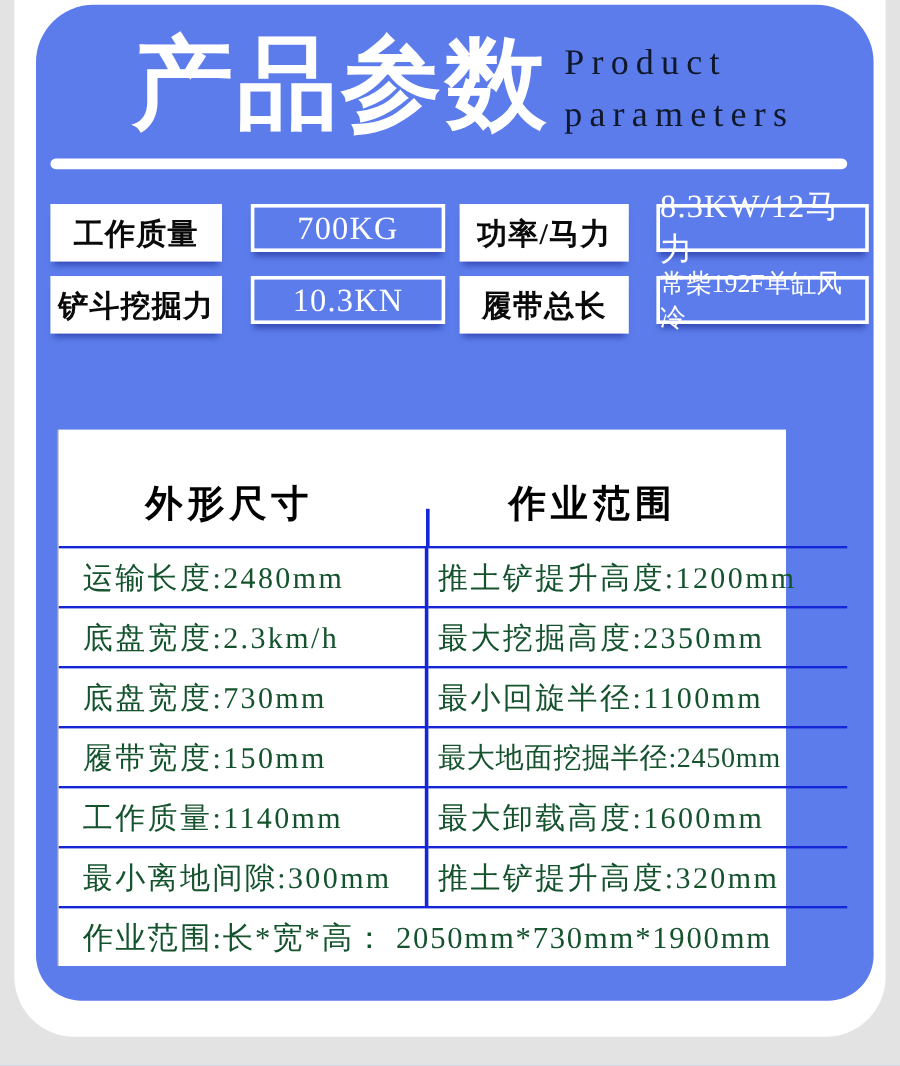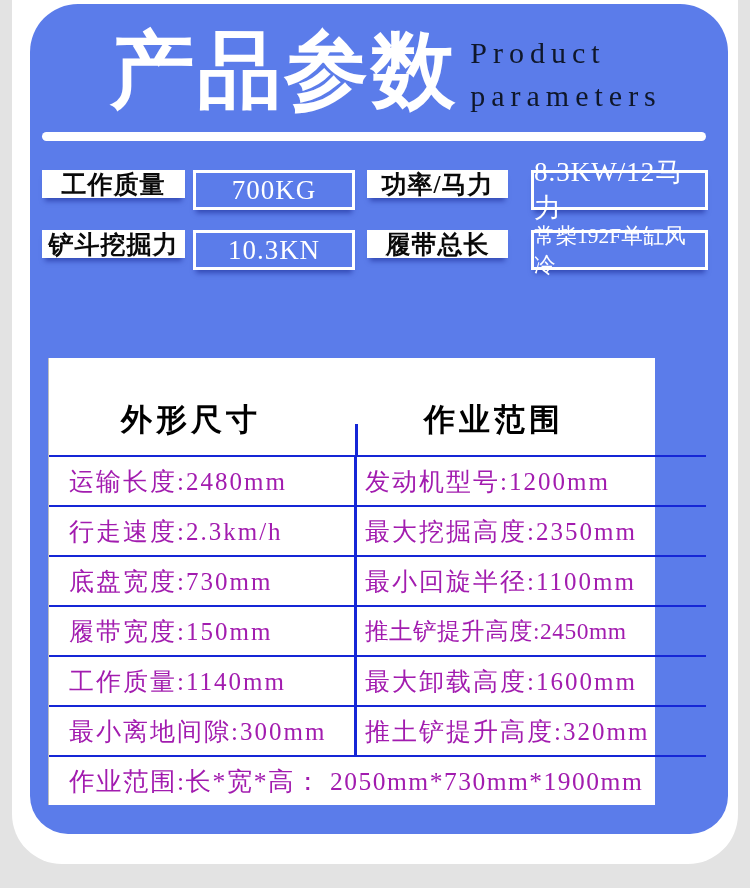--- a/index.html
+++ b/index.html
@@ -31,28 +31,28 @@
     margin-left:12px; margin-top:6px;
   }
   .divider {
     position:absolute; top:128px; left:12px; width:664px; height:9px;
     background:#ffffff; border-radius:5px;
   }
   
   .specs { position:absolute; top:166px; left:12px; width:684px; }
   .spec-row { display:flex; align-items:flex-start; height:60px; }
   .spec-label {
-    width:143px; height:28px; background:#ffffff; color:#0a0a0a;
+    width:143px; height:48px; background:#ffffff; color:#0a0a0a;
     font-size:25px; letter-spacing:1px; font-weight:bold;
     display:flex; align-items:center; justify-content:center;
     box-shadow:0 6px 5px -3px rgba(25,40,145,.6);
   }
   .spec-value {
     width:162px; height:40px; border:3px solid #ffffff; color:#ffffff;
-    font-size:27px; letter-spacing:1px; margin-left:8px;
+    font-size:27px; letter-spacing:1px; margin-left:24px;
     display:flex; align-items:center; justify-content:center;
     box-shadow:0 6px 5px -3px rgba(25,40,145,.6);
   }
   .spec-label.second { margin-left:12px; width:141px;text-align:center; }
   .spec-value.second { margin-left:23px; width:177px; }
   .spec-value.small  { font-size:21.5px; letter-spacing:0; }
   
   .panel {
     position:absolute; top:354px; left:18px; width:607px; height:447px;
     background:#ffffff; border-left:1px solid rgba(0,0,0,.25);
@@ -62,21 +62,21 @@
     font-size:31px; font-weight:bold; color:#000; letter-spacing:4px;
     display:flex; align-items:flex-end; justify-content:center; padding-bottom:14px;
   }
   .ph.left { width:308px; }
   .ph.right { width:349px; }
   .stub {
     position:absolute; left:306px; top:66px; width:3px; height:32px; background:#1526d6;
   }
   .tbl { display:grid; grid-template-columns:308px 349px; grid-auto-rows:50px; }
   .cell {
-    border-top:2px solid #1526d6; color:#a21caf;
+    border-top:2px solid #1526d6; color:#14532d;
     display:flex; align-items:center; font-size:25px; letter-spacing:2px;
   }
   .cell.l { padding-left:20px; border-right:3px solid #1526d6; }
   .cell.r { padding-left:8px; }
   .cell.tight { font-size:23.5px; letter-spacing:0.5px; }
   .cell.footer { grid-column:1 / -1; padding-left:20px; font-size:25.5px; letter-spacing:1.5px; }
 </style>
 </head>
 <body>
 
@@ -112,27 +112,27 @@
 
     <div class="panel">
       <div class="panel-headers">
         <div class="ph left">外形尺寸</div>
         <div class="ph right">作业范围</div>
       </div>
       <div class="stub"></div>
 
       <div class="tbl">
         <div class="cell l">运输长度:2480mm</div>
-        <div class="cell r">发动机型号:1200mm</div>
-        <div class="cell l">行走速度:2.3km/h</div>
+        <div class="cell r">推土铲提升高度:1200mm</div>
+        <div class="cell l">底盘宽度:2.3km/h</div>
         <div class="cell r">最大挖掘高度:2350mm</div>
         <div class="cell l">底盘宽度:730mm</div>
         <div class="cell r">最小回旋半径:1100mm</div>
         <div class="cell l">履带宽度:150mm</div>
-        <div class="cell r tight">推土铲提升高度:2450mm</div>
+        <div class="cell r tight">最大地面挖掘半径:2450mm</div>
         <div class="cell l">工作质量:1140mm</div>
         <div class="cell r">最大卸载高度:1600mm</div>
         <div class="cell l">最小离地间隙:300mm</div>
         <div class="cell r">推土铲提升高度:320mm</div>
         <div class="cell footer">作业范围:长*宽*高： 2050mm*730mm*1900mm</div>
       </div>
     </div>
 
   </div>
 </div>

